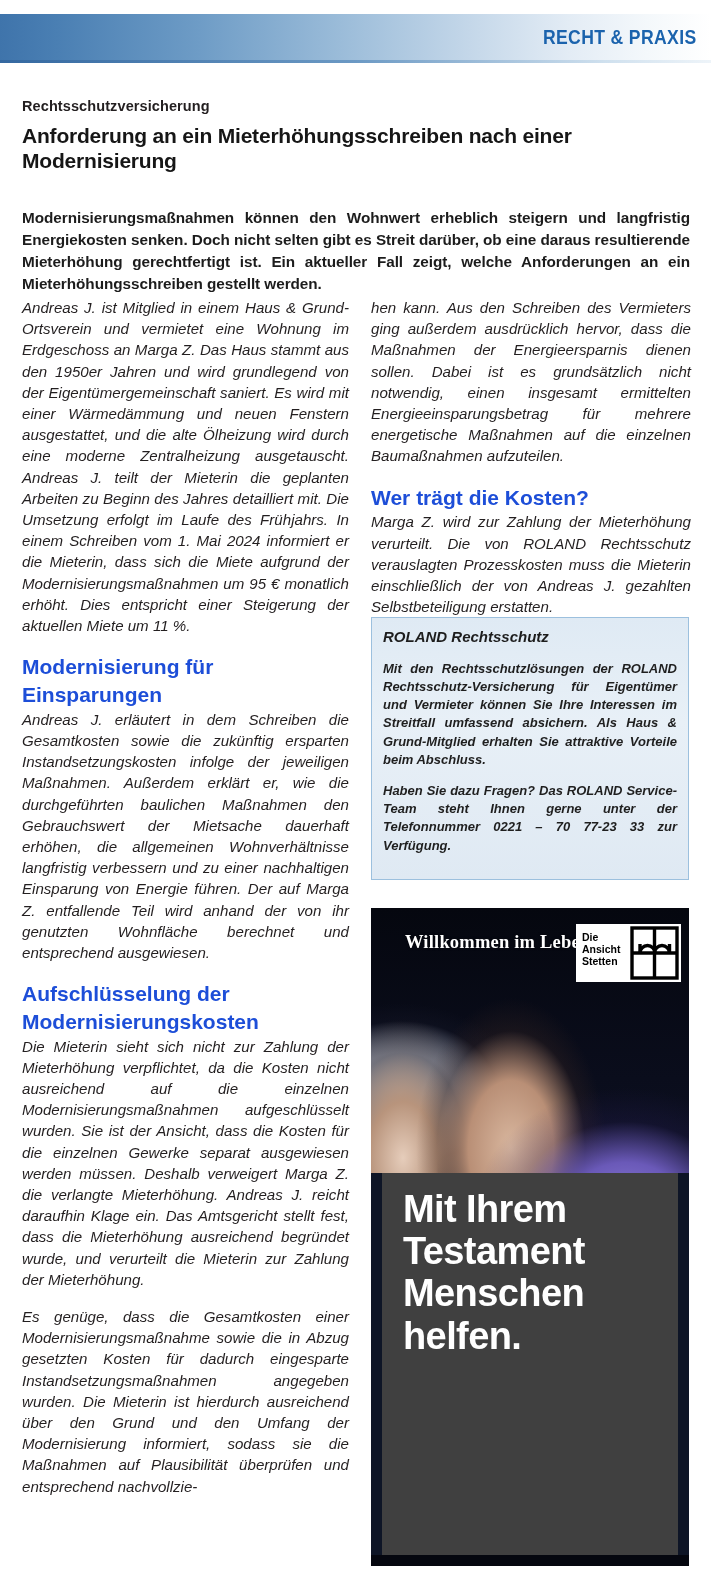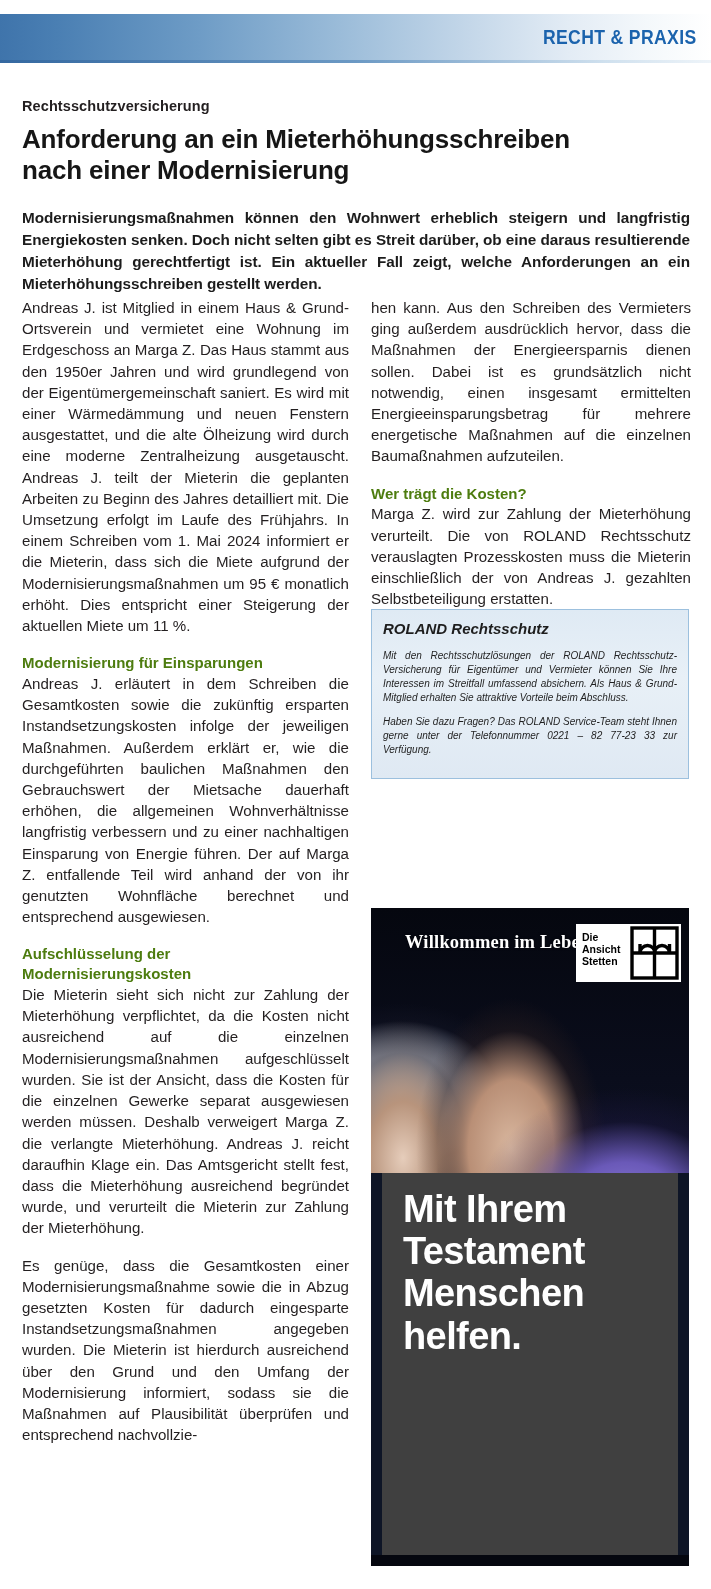--- a/index.html
+++ b/index.html
@@ -62,21 +62,21 @@
     font-size: 14.5px;
     font-weight: bold;
     color: #231f20;
     letter-spacing: 0.1px;
   }
   .headline {
     position: absolute;
     left: 22px;
     top: 124px;
     width: 600px;
-    font-size: 26px;
+    font-size: 21px;
     font-weight: bold;
     line-height: 1.18;
     color: #161616;
     letter-spacing: -0.2px;
   }
 
   
   .lead {
     position: absolute;
     left: 22px;
@@ -104,27 +104,28 @@
     width: 320px;
   }
   .body-p {
     font-size: 15.1px;
     line-height: 1.405;
     text-align: justify;
     text-justify: inter-word;
     margin: 0 0 0 0;
     color: #231f20;
     hyphens: auto;
+    font-style: italic;
   }
   .body-p + .body-p { margin-top: 16px; }
   .subhead {
-    font-size: 15px;
+    font-size: 21px;
     font-weight: bold;
     line-height: 1.32;
-    color: #4d7c0f;
+    color: #1d4ed8;
     margin: 17px 0 0 0;
   }
   .subhead.tight { margin-top: 0; }
 
   
   .roland-box {
     position: relative;
     width: 318px;
     box-sizing: border-box;
     border: 1px solid #9cc0de;
@@ -133,25 +134,26 @@
   }
   .roland-title {
     font-size: 15px;
     font-weight: bold;
     font-style: italic;
     color: #1d1d1d;
     line-height: 1.3;
     margin-bottom: 1px;
   }
   .roland-p {
-    font-size: 10px;
+    font-size: 13px;
     font-style: italic;
     line-height: 1.40;
     text-align: justify;
     color: #1f1f1f;
+    font-weight: bold;
   }
   .roland-p + .roland-p { margin-top: 2px; }
 
   
   .ad {
     position: absolute;
     left: 371px;
     top: 908px;
     width: 318px;
     height: 658px;
@@ -290,21 +292,21 @@
   </div>
 
   <div class="col-right">
     <p class="body-p">hen kann. Aus den Schreiben des Vermieters ging außerdem ausdrücklich hervor, dass die Maßnahmen der Energieersparnis dienen sollen. Dabei ist es grundsätzlich nicht notwendig, einen insgesamt ermittelten Energieeinsparungsbetrag für mehrere energetische Maßnahmen auf die einzelnen Baumaßnahmen aufzuteilen.</p>
     <div class="subhead">Wer trägt die Kosten?</div>
     <p class="body-p">Marga Z. wird zur Zahlung der Mieterhöhung verurteilt. Die von ROLAND Rechtsschutz verauslagten Prozesskosten muss die Mieterin einschließlich der von Andreas J. gezahlten Selbstbeteiligung erstatten.</p>
 
     <div class="roland-box">
       <div class="roland-title">ROLAND Rechtsschutz</div>
       <p class="roland-p">Mit den Rechtsschutzlösungen der ROLAND Rechtsschutz-Versicherung für Eigentümer und Vermieter können Sie Ihre Interessen im Streitfall umfassend absichern. Als Haus &amp; Grund-Mitglied erhalten Sie attraktive Vorteile beim Abschluss.</p>
-      <p class="roland-p">Haben Sie dazu Fragen? Das ROLAND Service-Team steht Ihnen gerne unter der Telefonnummer 0221 – 82 77-23 33 zur Verfügung.</p>
+      <p class="roland-p">Haben Sie dazu Fragen? Das ROLAND Service-Team steht Ihnen gerne unter der Telefonnummer 0221 – 70 77-23 33 zur Verfügung.</p>
     </div>
   </div>
 
   <div class="ad">
     <div class="ad-photo"></div>
     <div class="ad-photo-lower"></div>
     <div class="ad-polka"></div>
 
     <div class="ad-kicker">Willkommen im Leben</div>
 

